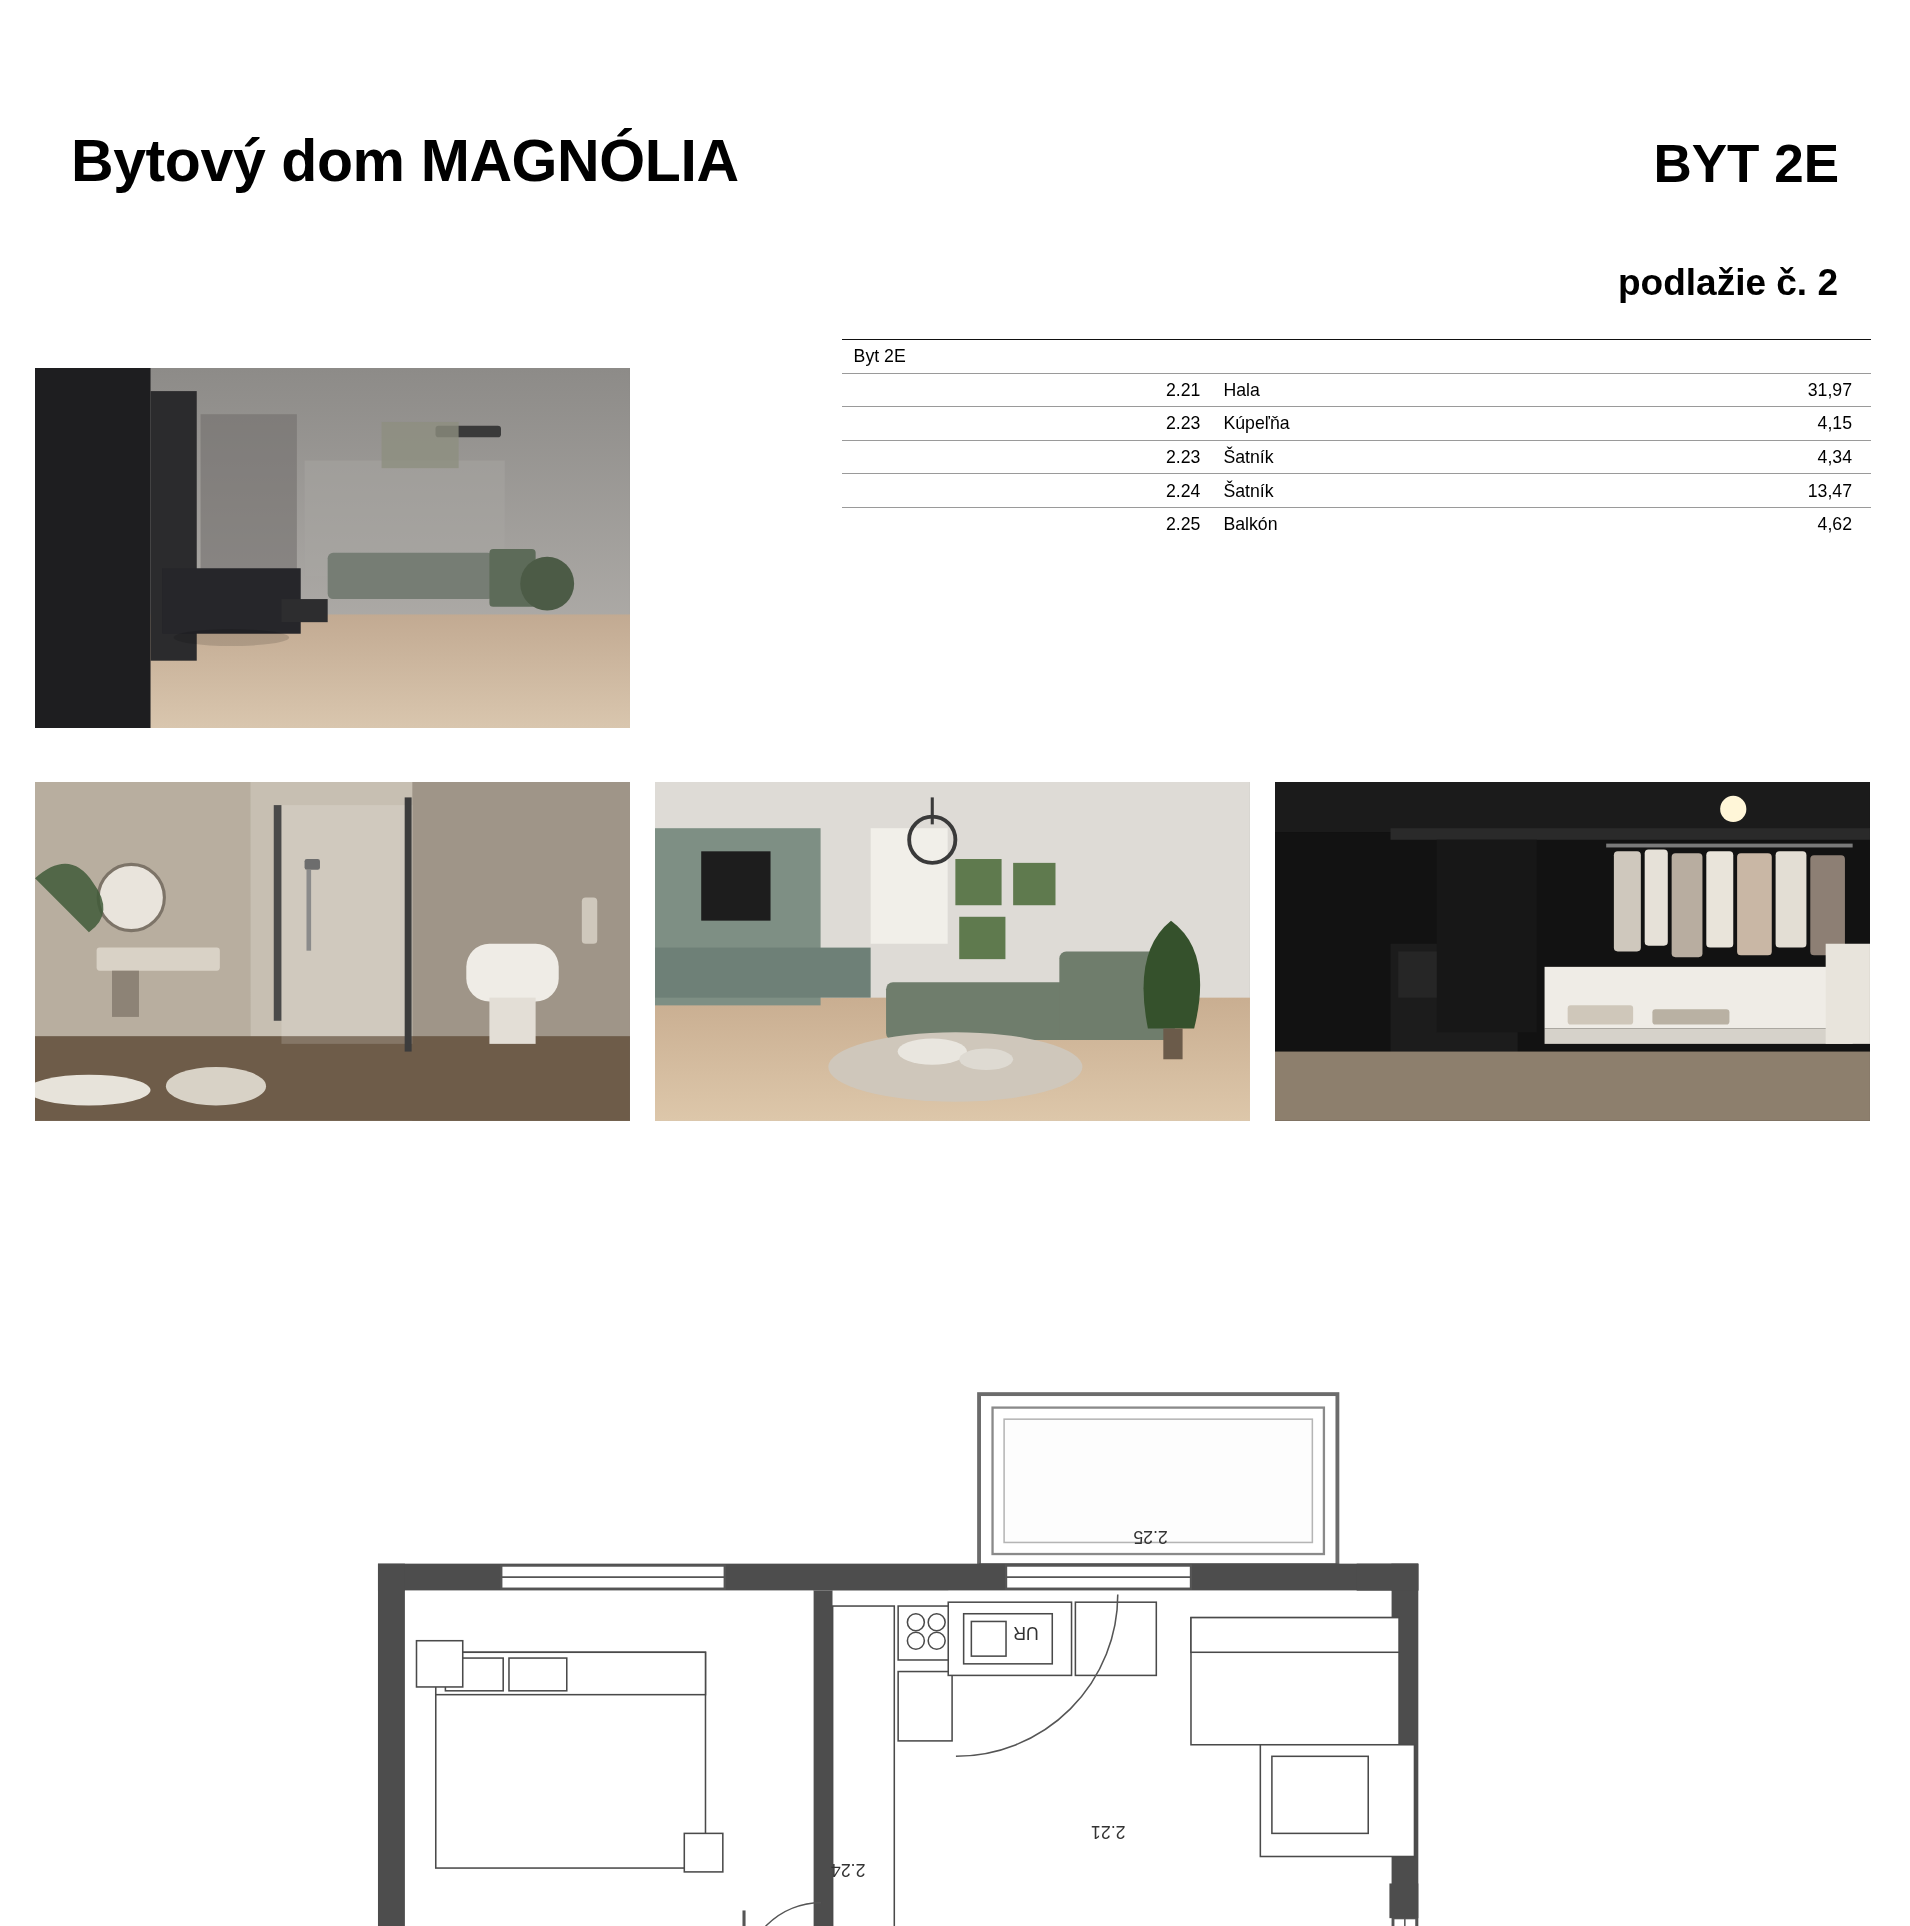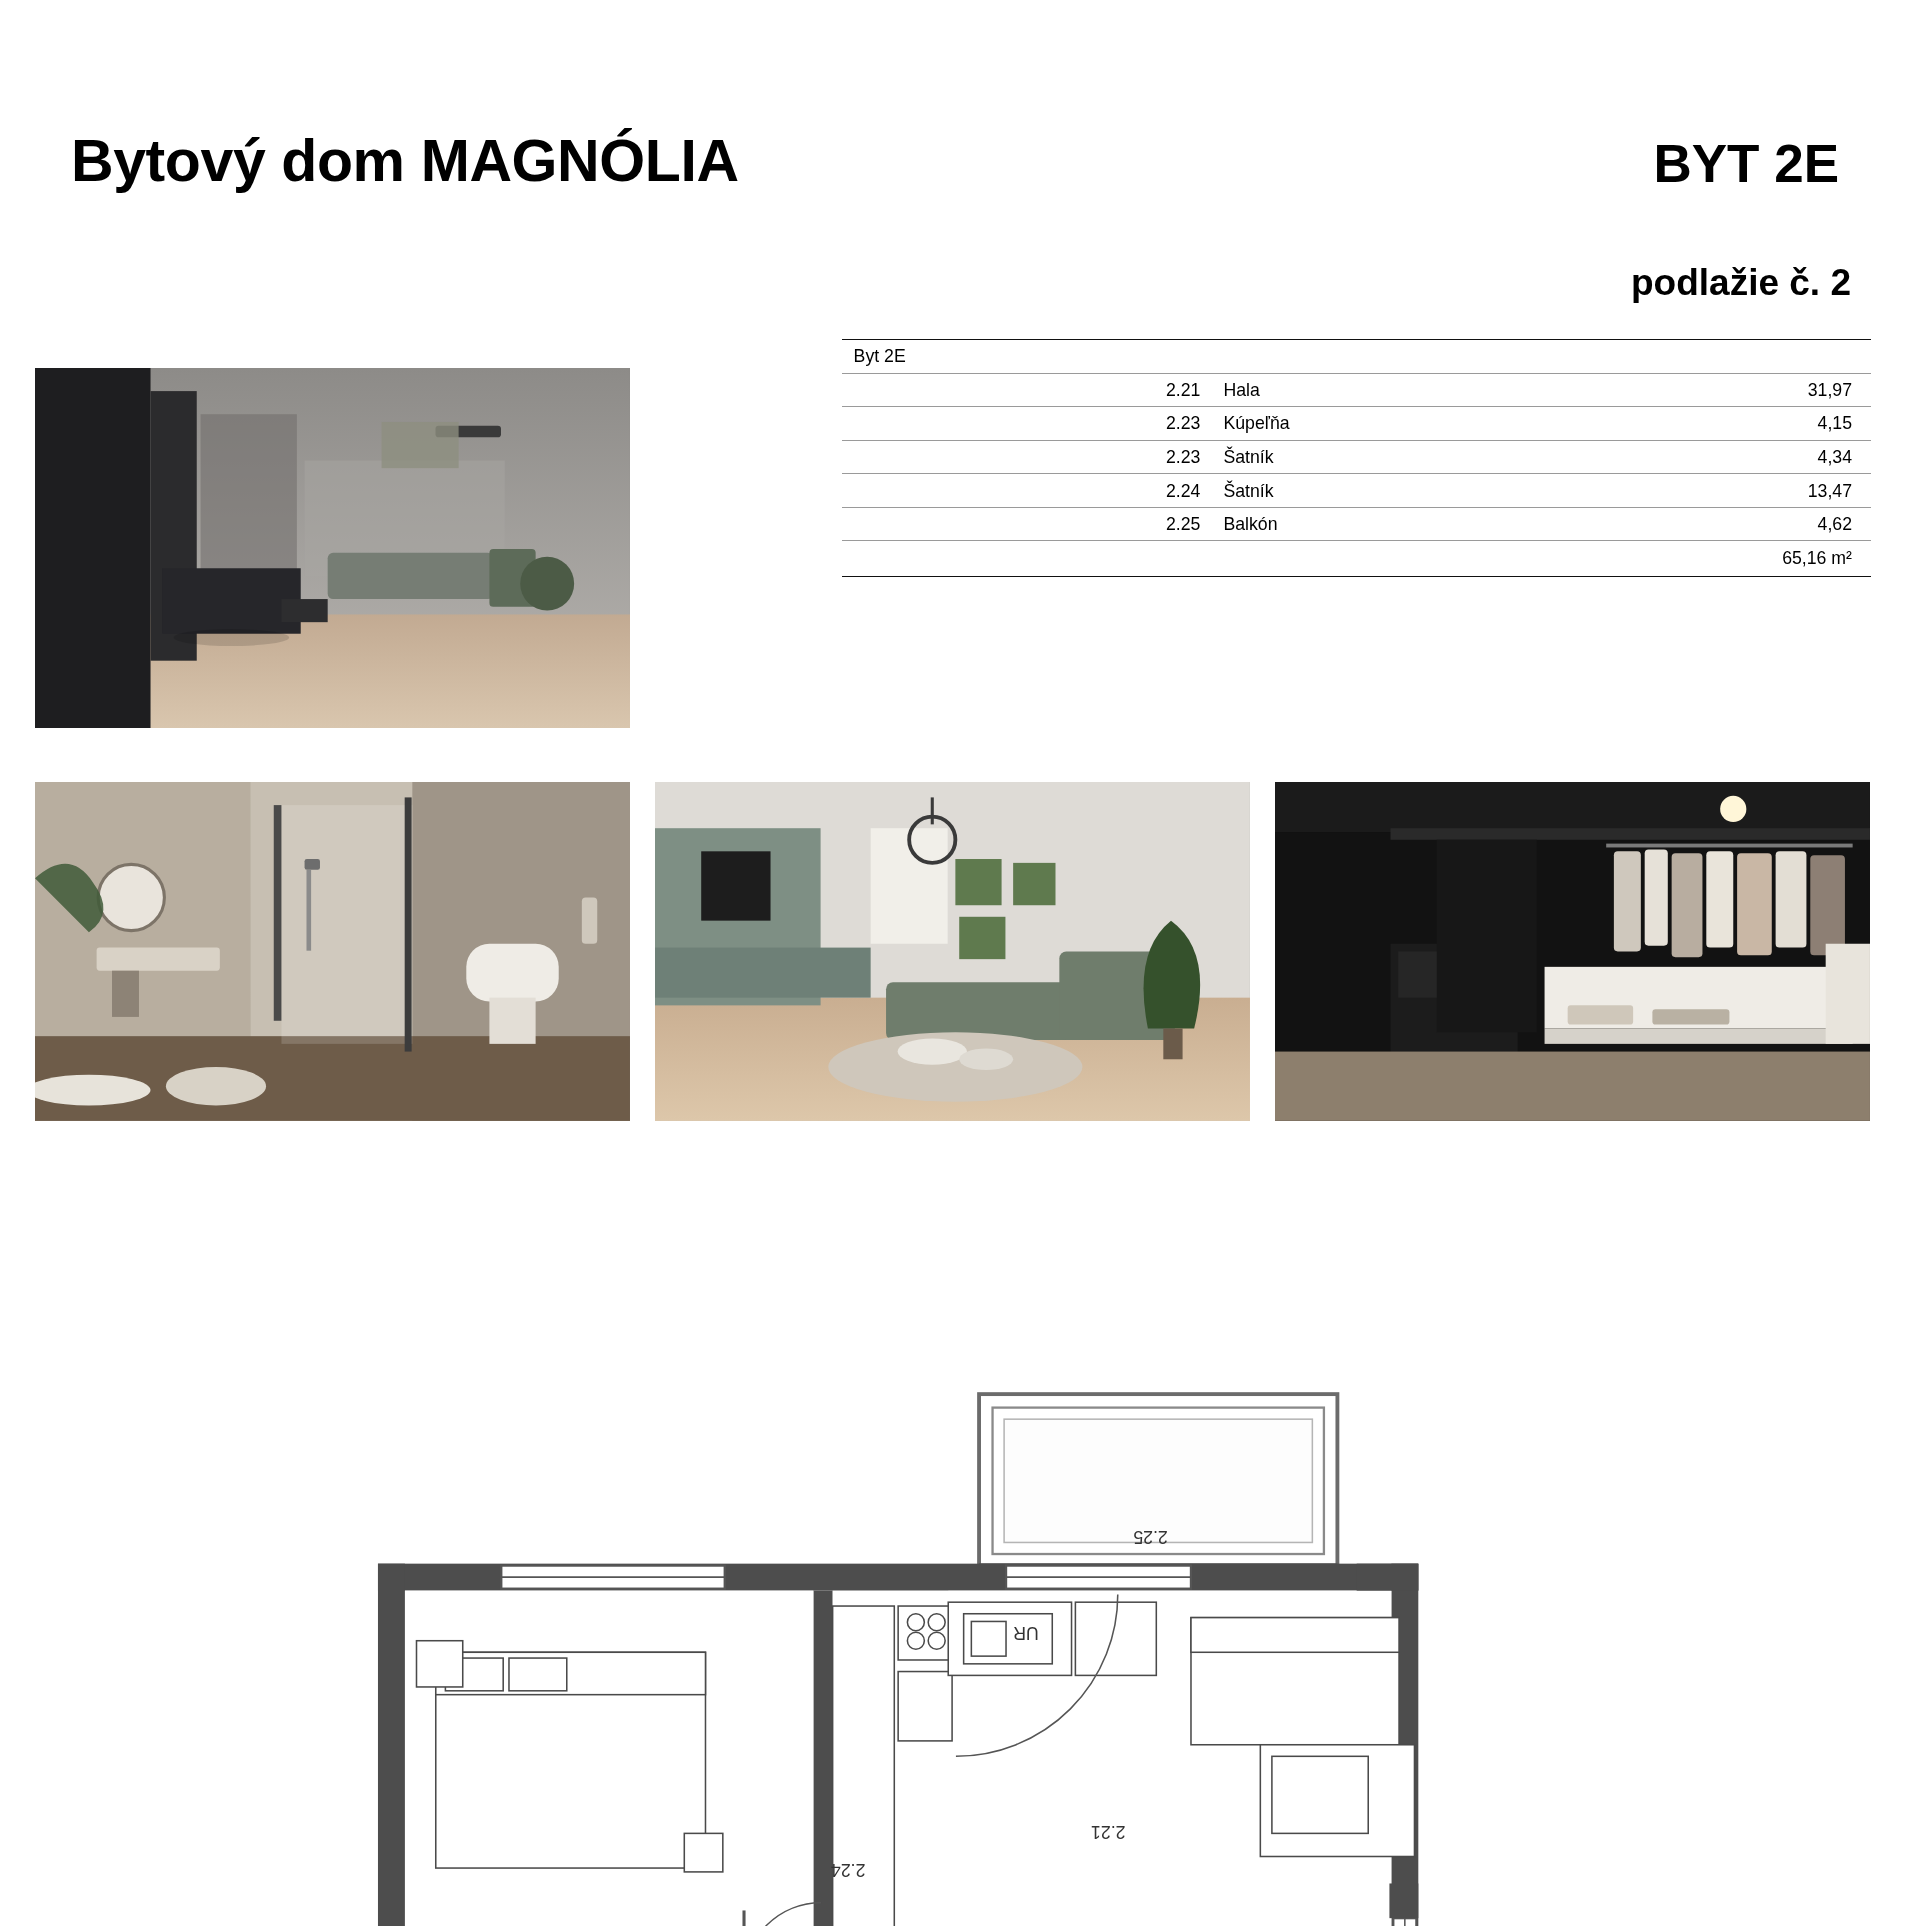--- a/index.html
+++ b/index.html
@@ -39,21 +39,21 @@
   .title-apt {
     position: absolute;
     right: 71px;
     top: 133px;
     font-size: 53px;
     font-weight: bold;
     white-space: nowrap;
   }
   .title-floor {
     position: absolute;
-    right: 59px;
+    right: 72px;
     top: 262px;
     font-size: 37px;
     font-weight: bold;
     white-space: nowrap;
     text-align: center;
   }
 
   
   .photo {
     position: absolute;
@@ -281,25 +281,20 @@
         <tr>
           <td class="rt-code">2.24</td>
           <td class="rt-name">Šatník</td>
           <td class="rt-area">13,47</td>
         </tr>
         <tr>
           <td class="rt-code">2.25</td>
           <td class="rt-name">Balkón</td>
           <td class="rt-area">4,62</td>
         </tr>
-        <tr class="rt-total-row">
-          <td class="rt-code"></td>
-          <td class="rt-name"></td>
-          <td class="rt-area">65,16 m²</td>
-        </tr>
       </tbody>
     </table>
   </div>
 
 
   <div class="plan">
     <svg viewBox="0 0 3620 2860" preserveAspectRatio="xMidYMid meet">
       <g fill="none" stroke="#333" stroke-width="4">
 
         <g stroke="#555">

